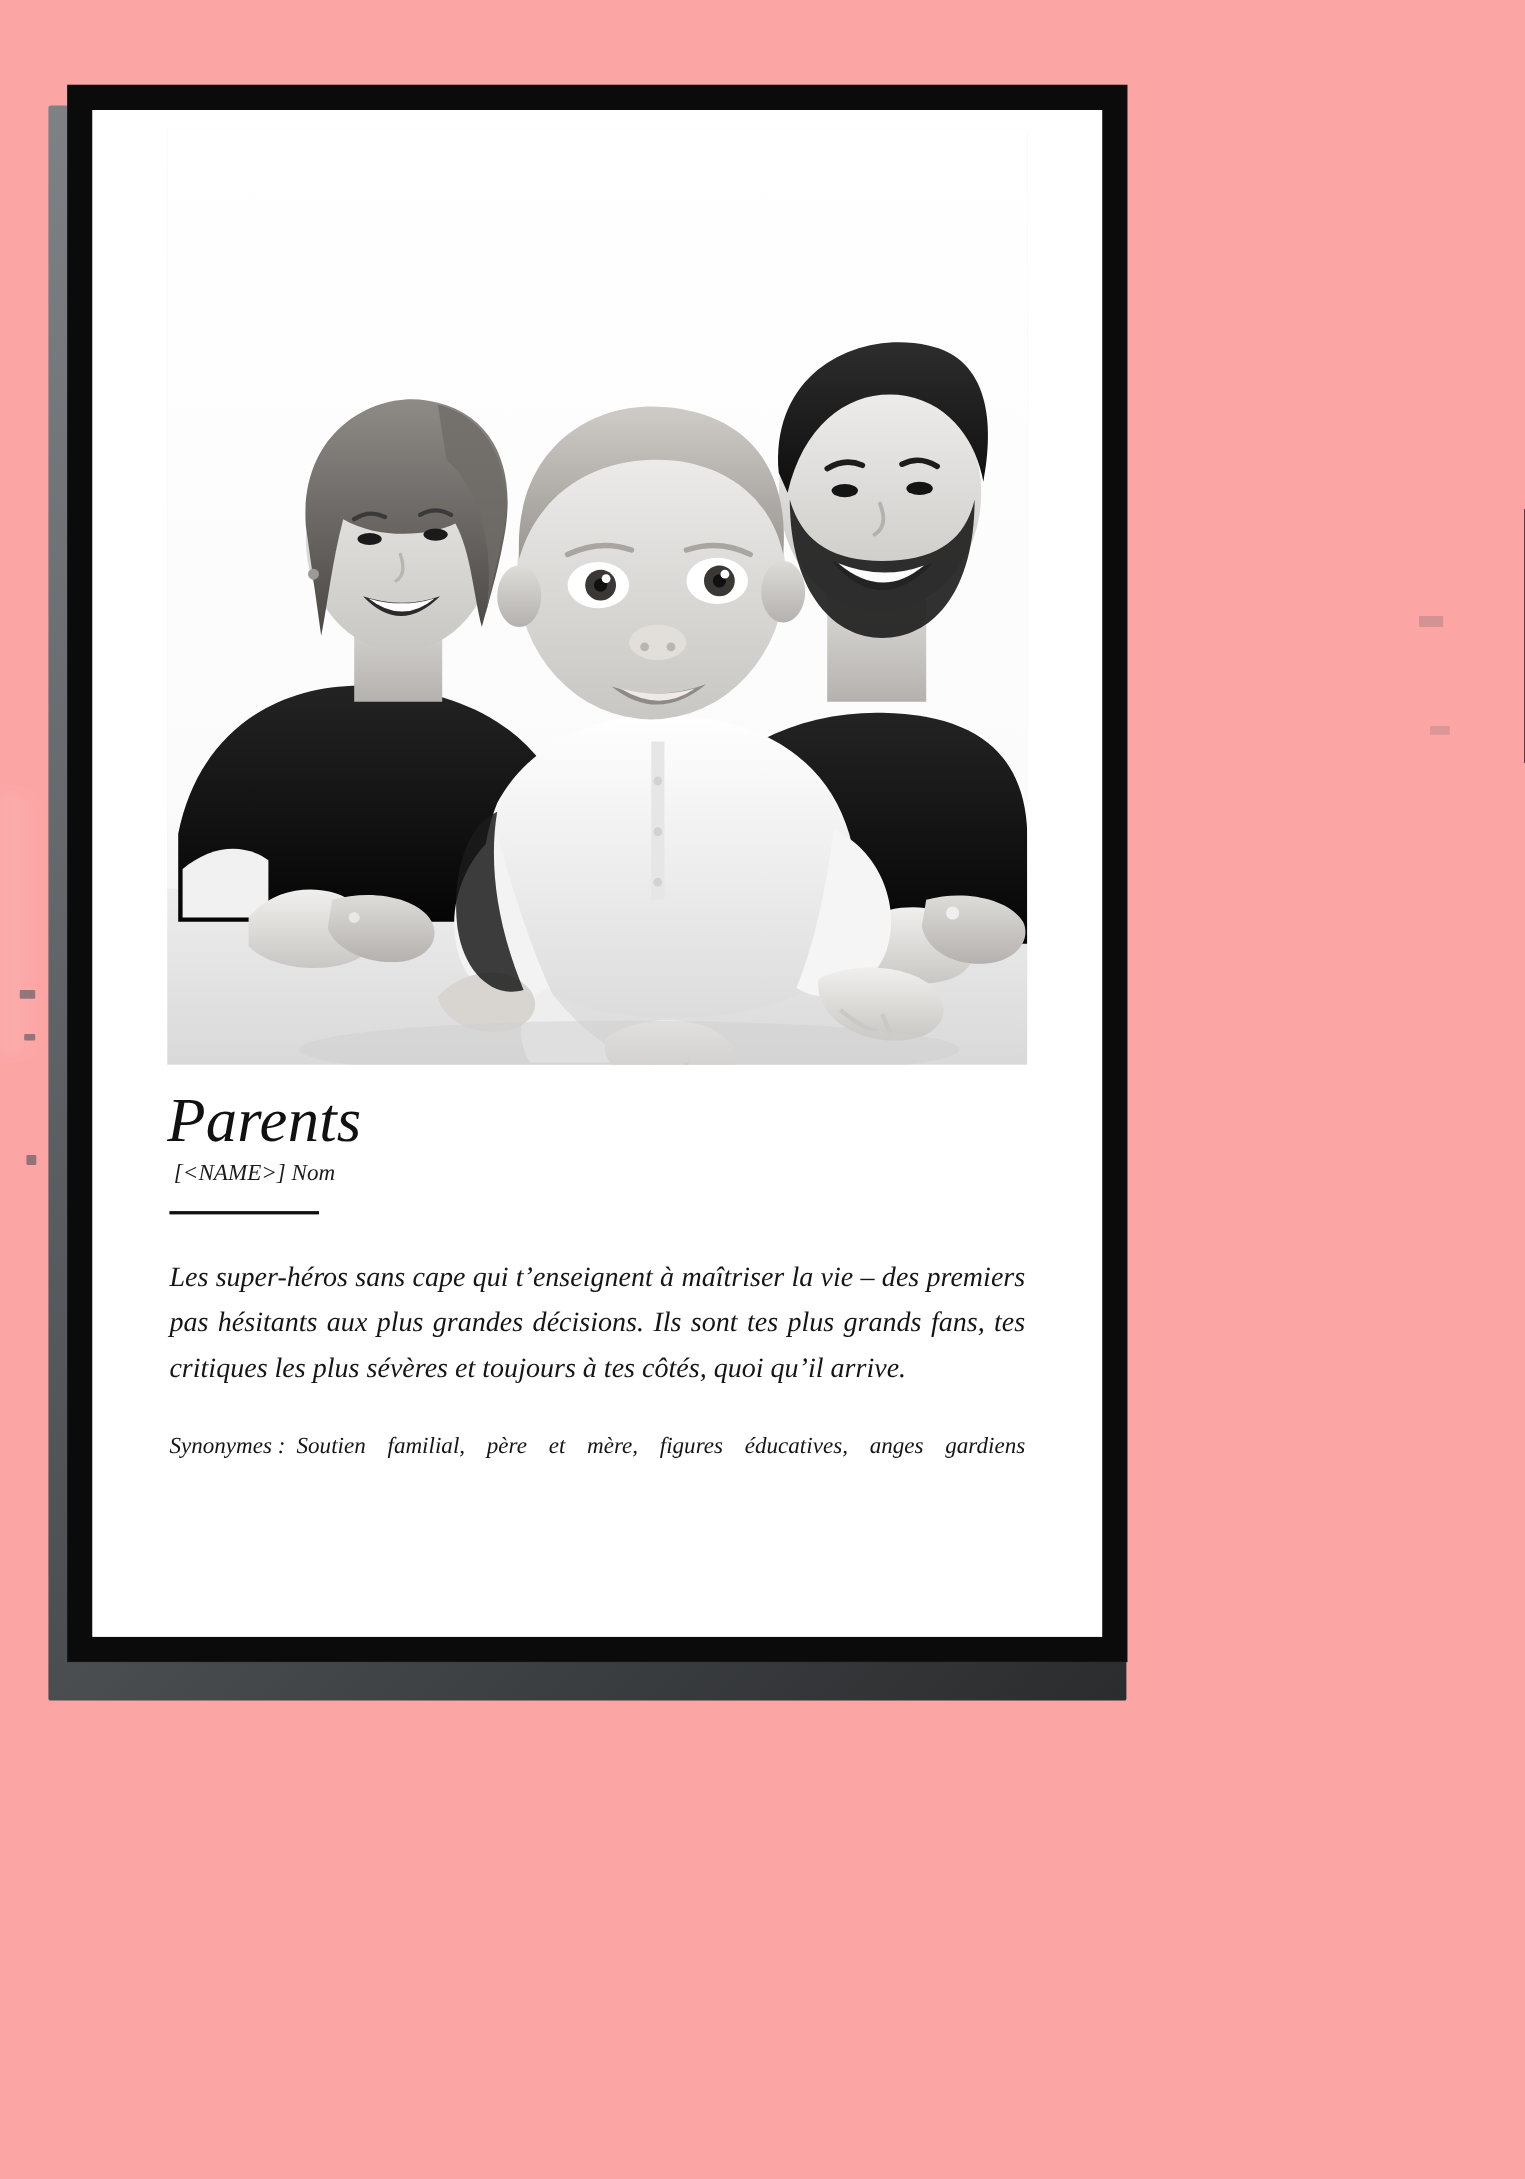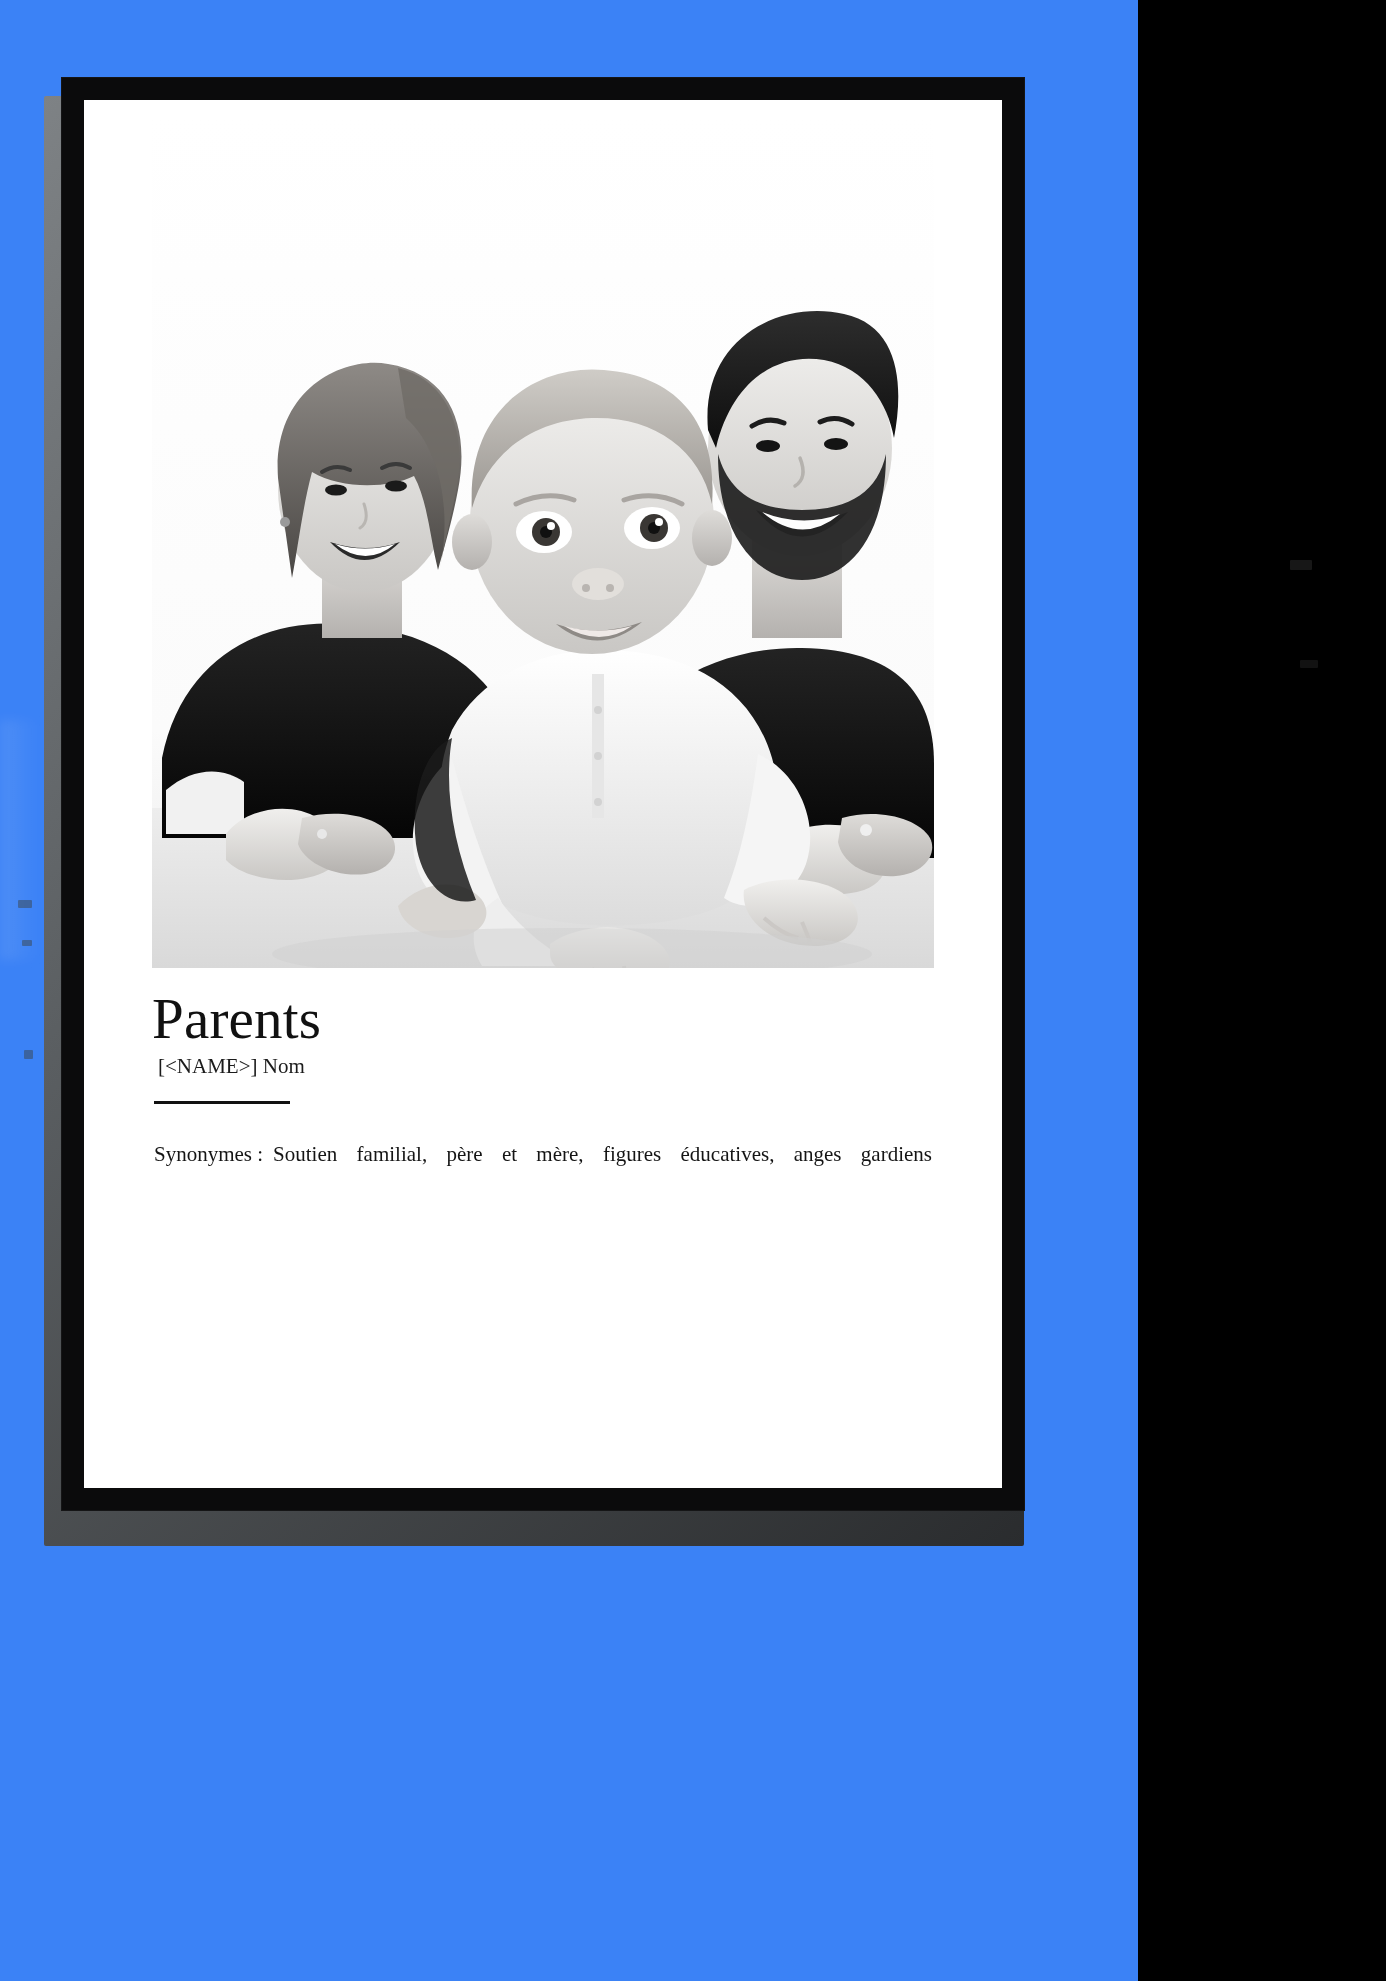--- a/index.html
+++ b/index.html
@@ -12,23 +12,24 @@
     height: 1981px;
     position: relative;
     overflow: hidden;
     font-family: "Liberation Serif", serif;
   }
 
   
   #scene {
     position: absolute;
     left: 0; top: 0;
-    width: 1138px;
+    width: 1386px;
     height: 1981px;
-    background: #3b82f6;
+    background: #fca5a5;
+    font-style: italic;
   }
 
   
   .frame-shadow {
     position: absolute;
     left: 44px;
     top: 96px;
     width: 980px;
     height: 1450px;
     background: linear-gradient(135deg, #7e8285 0%, #5a5e61 40%, #2a2c2e 100%);
@@ -349,20 +350,21 @@
             </g>
 
             <ellipse cx="420" cy="836" rx="300" ry="26" fill="#cfcfcf" opacity=".5"></ellipse>
           </svg>
         </div>
 
         <div class="text-block">
           <h1 class="title">Parents</h1>
           <div class="subtitle">[&lt;NAME&gt;] Nom</div>
           <div class="rule"></div>
+          <p class="definition">Les super-héros sans cape qui t’enseignent à maîtriser la vie – des premiers pas hésitants aux plus grandes décisions. Ils sont tes plus grands fans, tes critiques les plus sévères et toujours à tes côtés, quoi qu’il arrive.</p>
           <div class="synonyms">
             <span class="syn-label">Synonymes :</span>
             <span class="syn-values">Soutien familial, père et mère, figures éducatives, anges gardiens</span>
           </div>
         </div>
 
       </div>
     </div>
   </div>
 </div>

